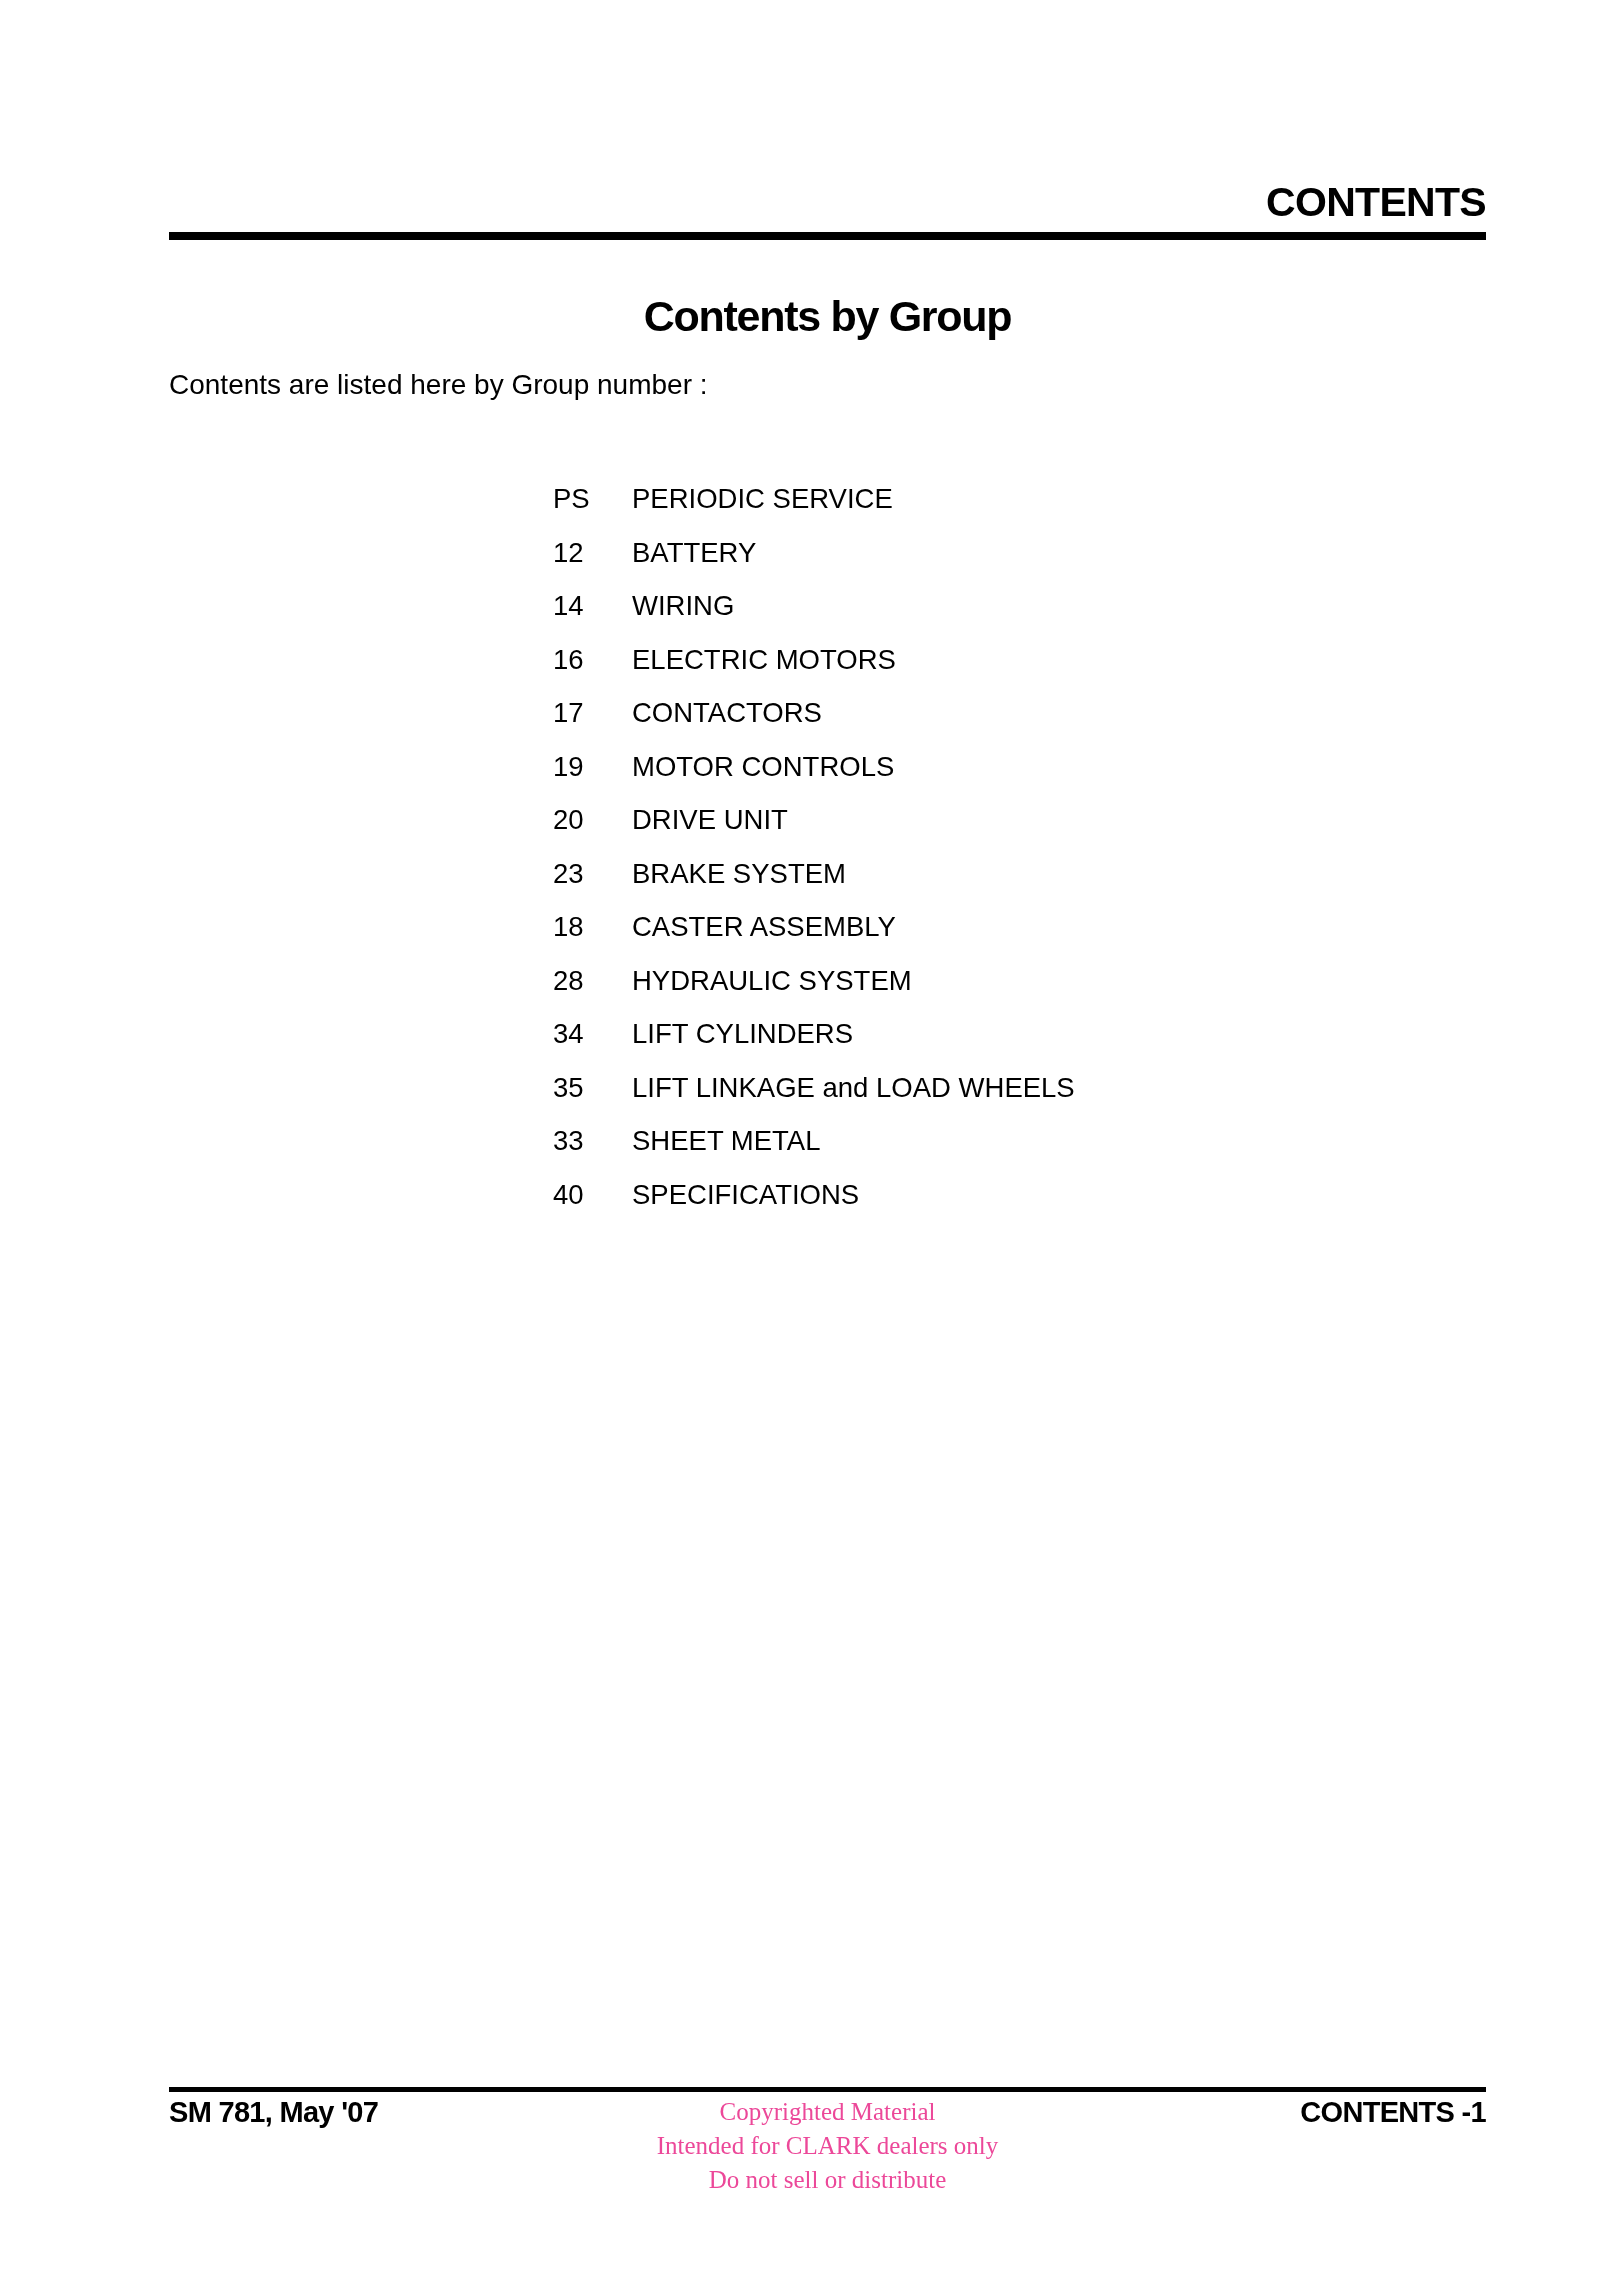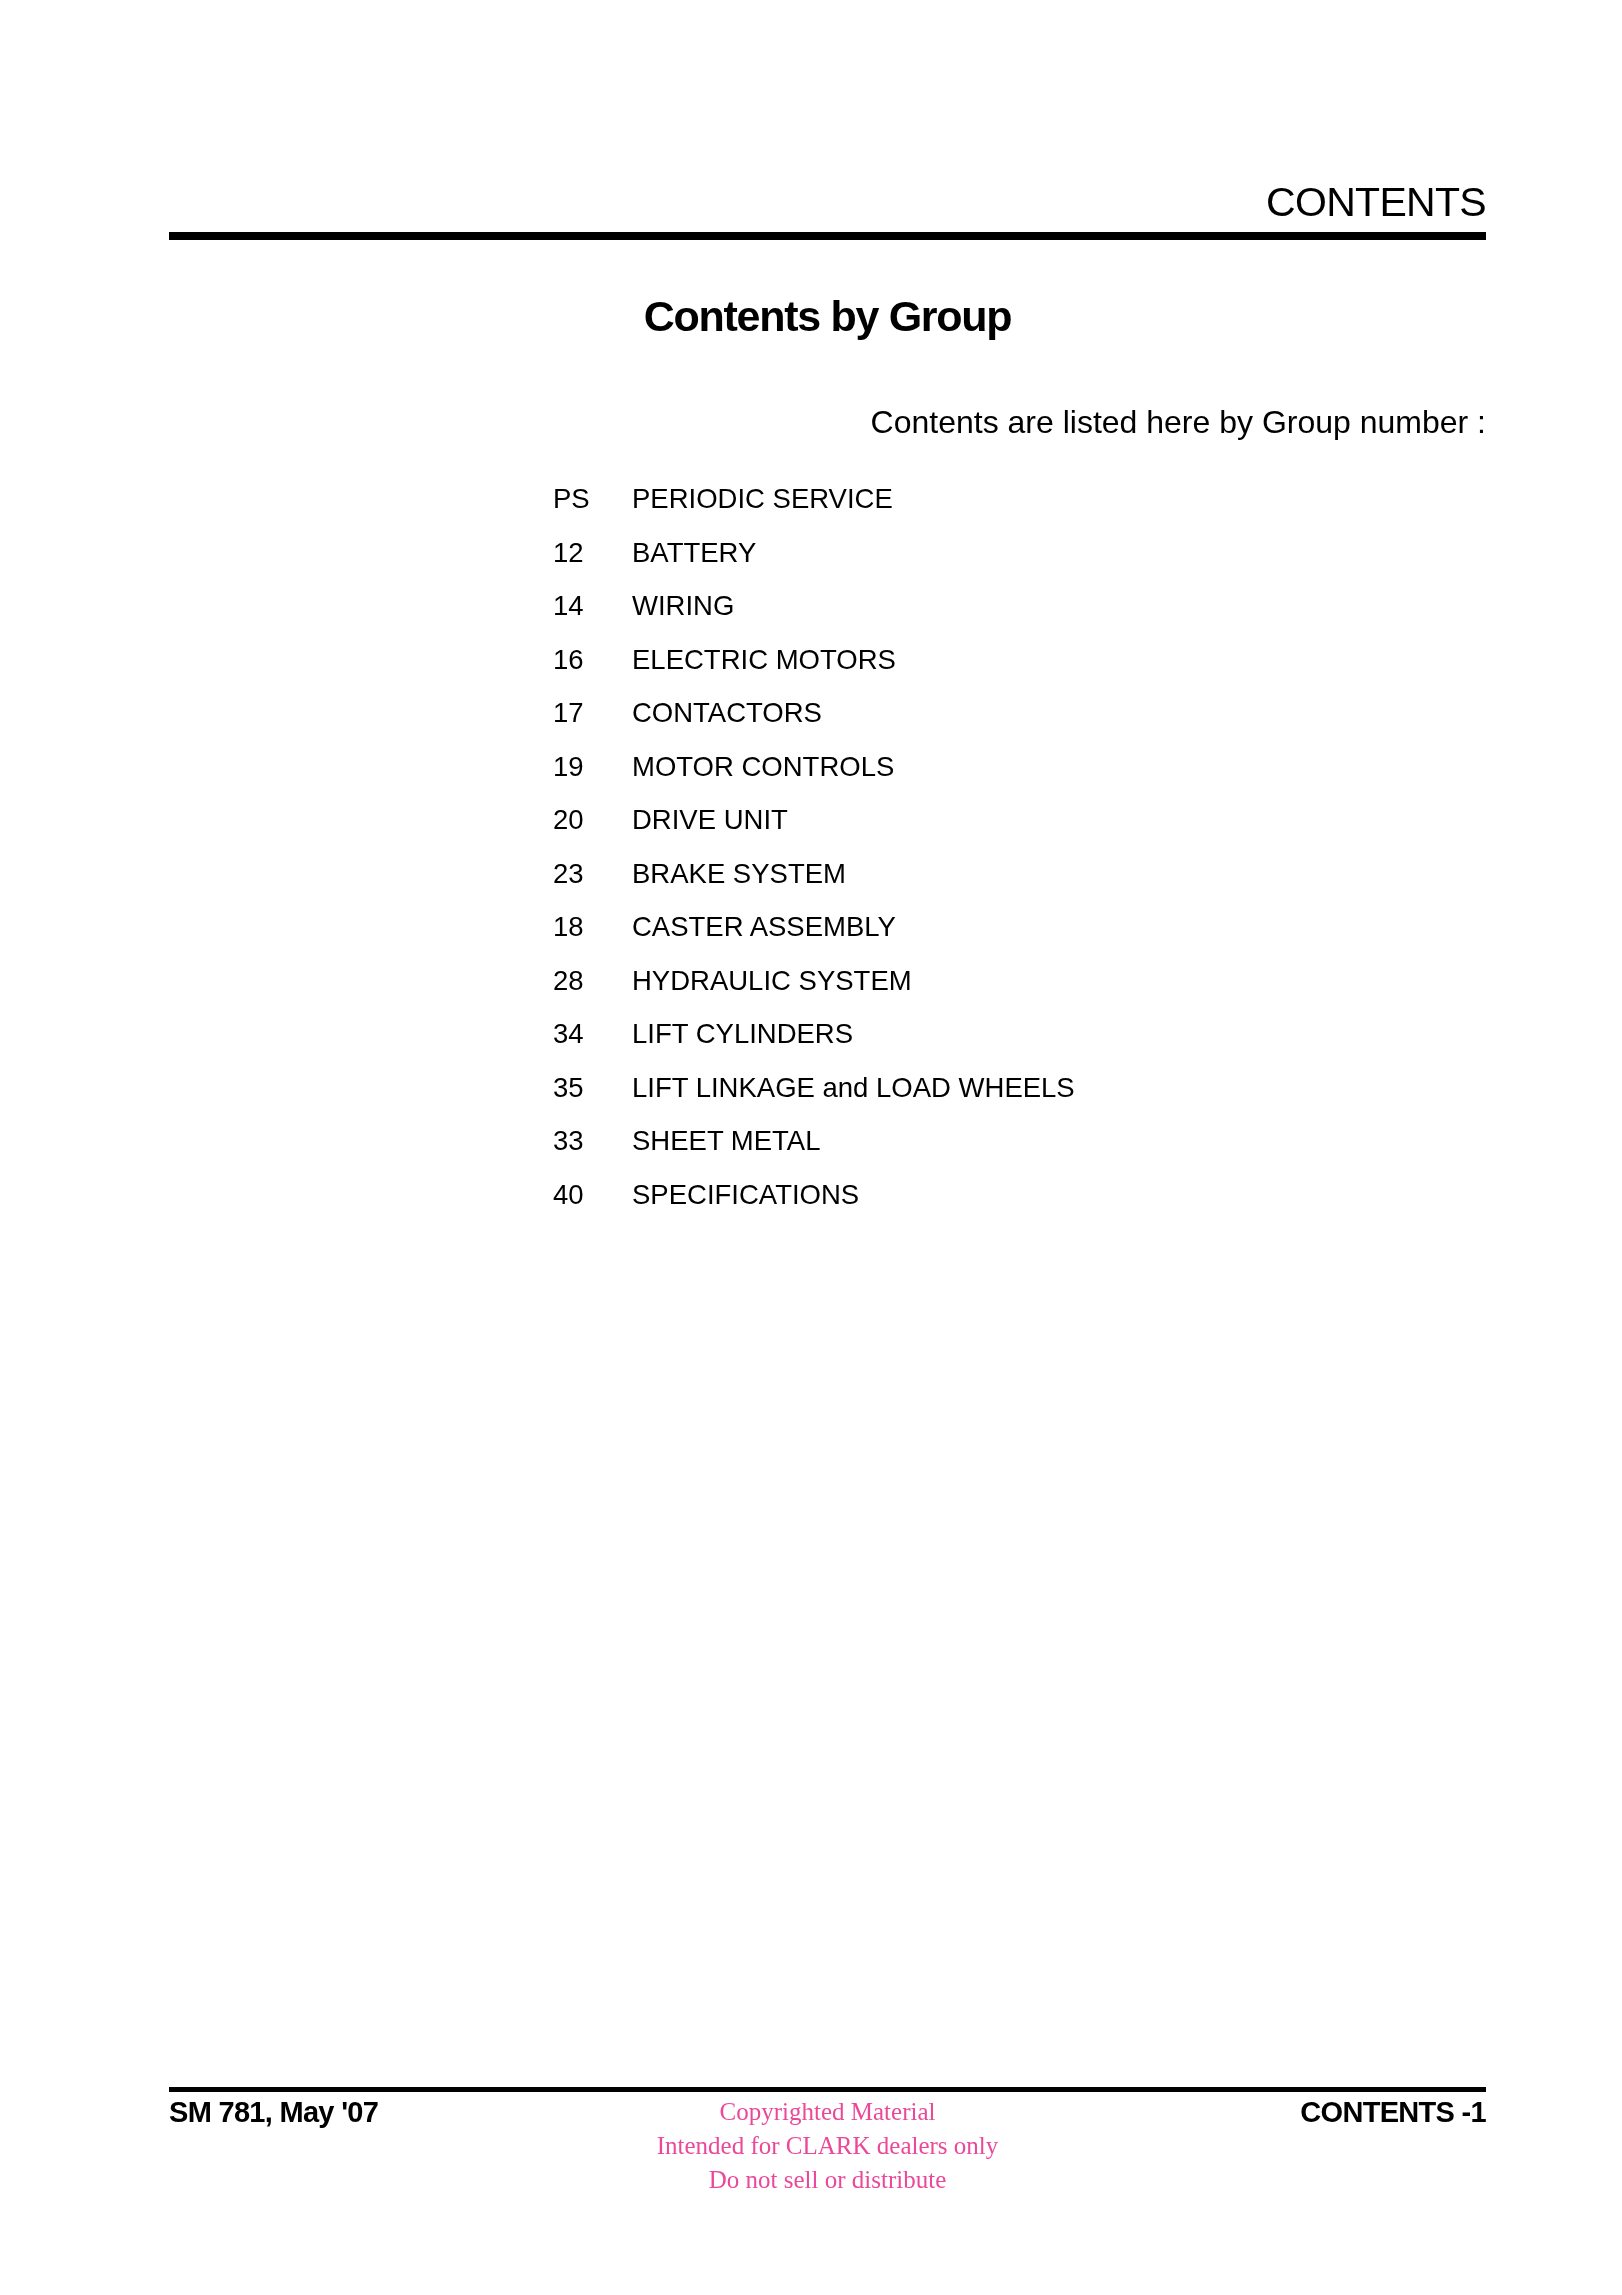--- a/index.html
+++ b/index.html
@@ -16,21 +16,21 @@
     color: #000000;
     overflow: hidden;
   }
 
   
   .running-head {
     position: absolute;
     top: 182px;
     right: 137px;
     font-size: 41px;
-    font-weight: normal;
+    font-weight: bold;
     letter-spacing: -0.7px;
     line-height: 1;
   }
   .rule-top {
     position: absolute;
     top: 232px;
     left: 169px;
     width: 1317px;
     height: 7.9px;
     background: #000000;
@@ -43,25 +43,25 @@
     left: 169px;
     width: 1317px;
     text-align: center;
     font-size: 43px;
     font-weight: bold;
     letter-spacing: -1.3px;
     line-height: 1.1;
   }
   .doc-subtitle {
     position: absolute;
-    top: 403px;
-    left: 169px;
-    width: 1317px;
-    text-align: right;
-    font-size: 32px;
+    top: 368px;
+    left: 169px;
+    width: 1317px;
+    text-align: left;
+    font-size: 28px;
     line-height: 1.2;
   }
 
   
   .toc {
     position: absolute;
     top: 485px;
     left: 553px;
   }
   .toc-row {

